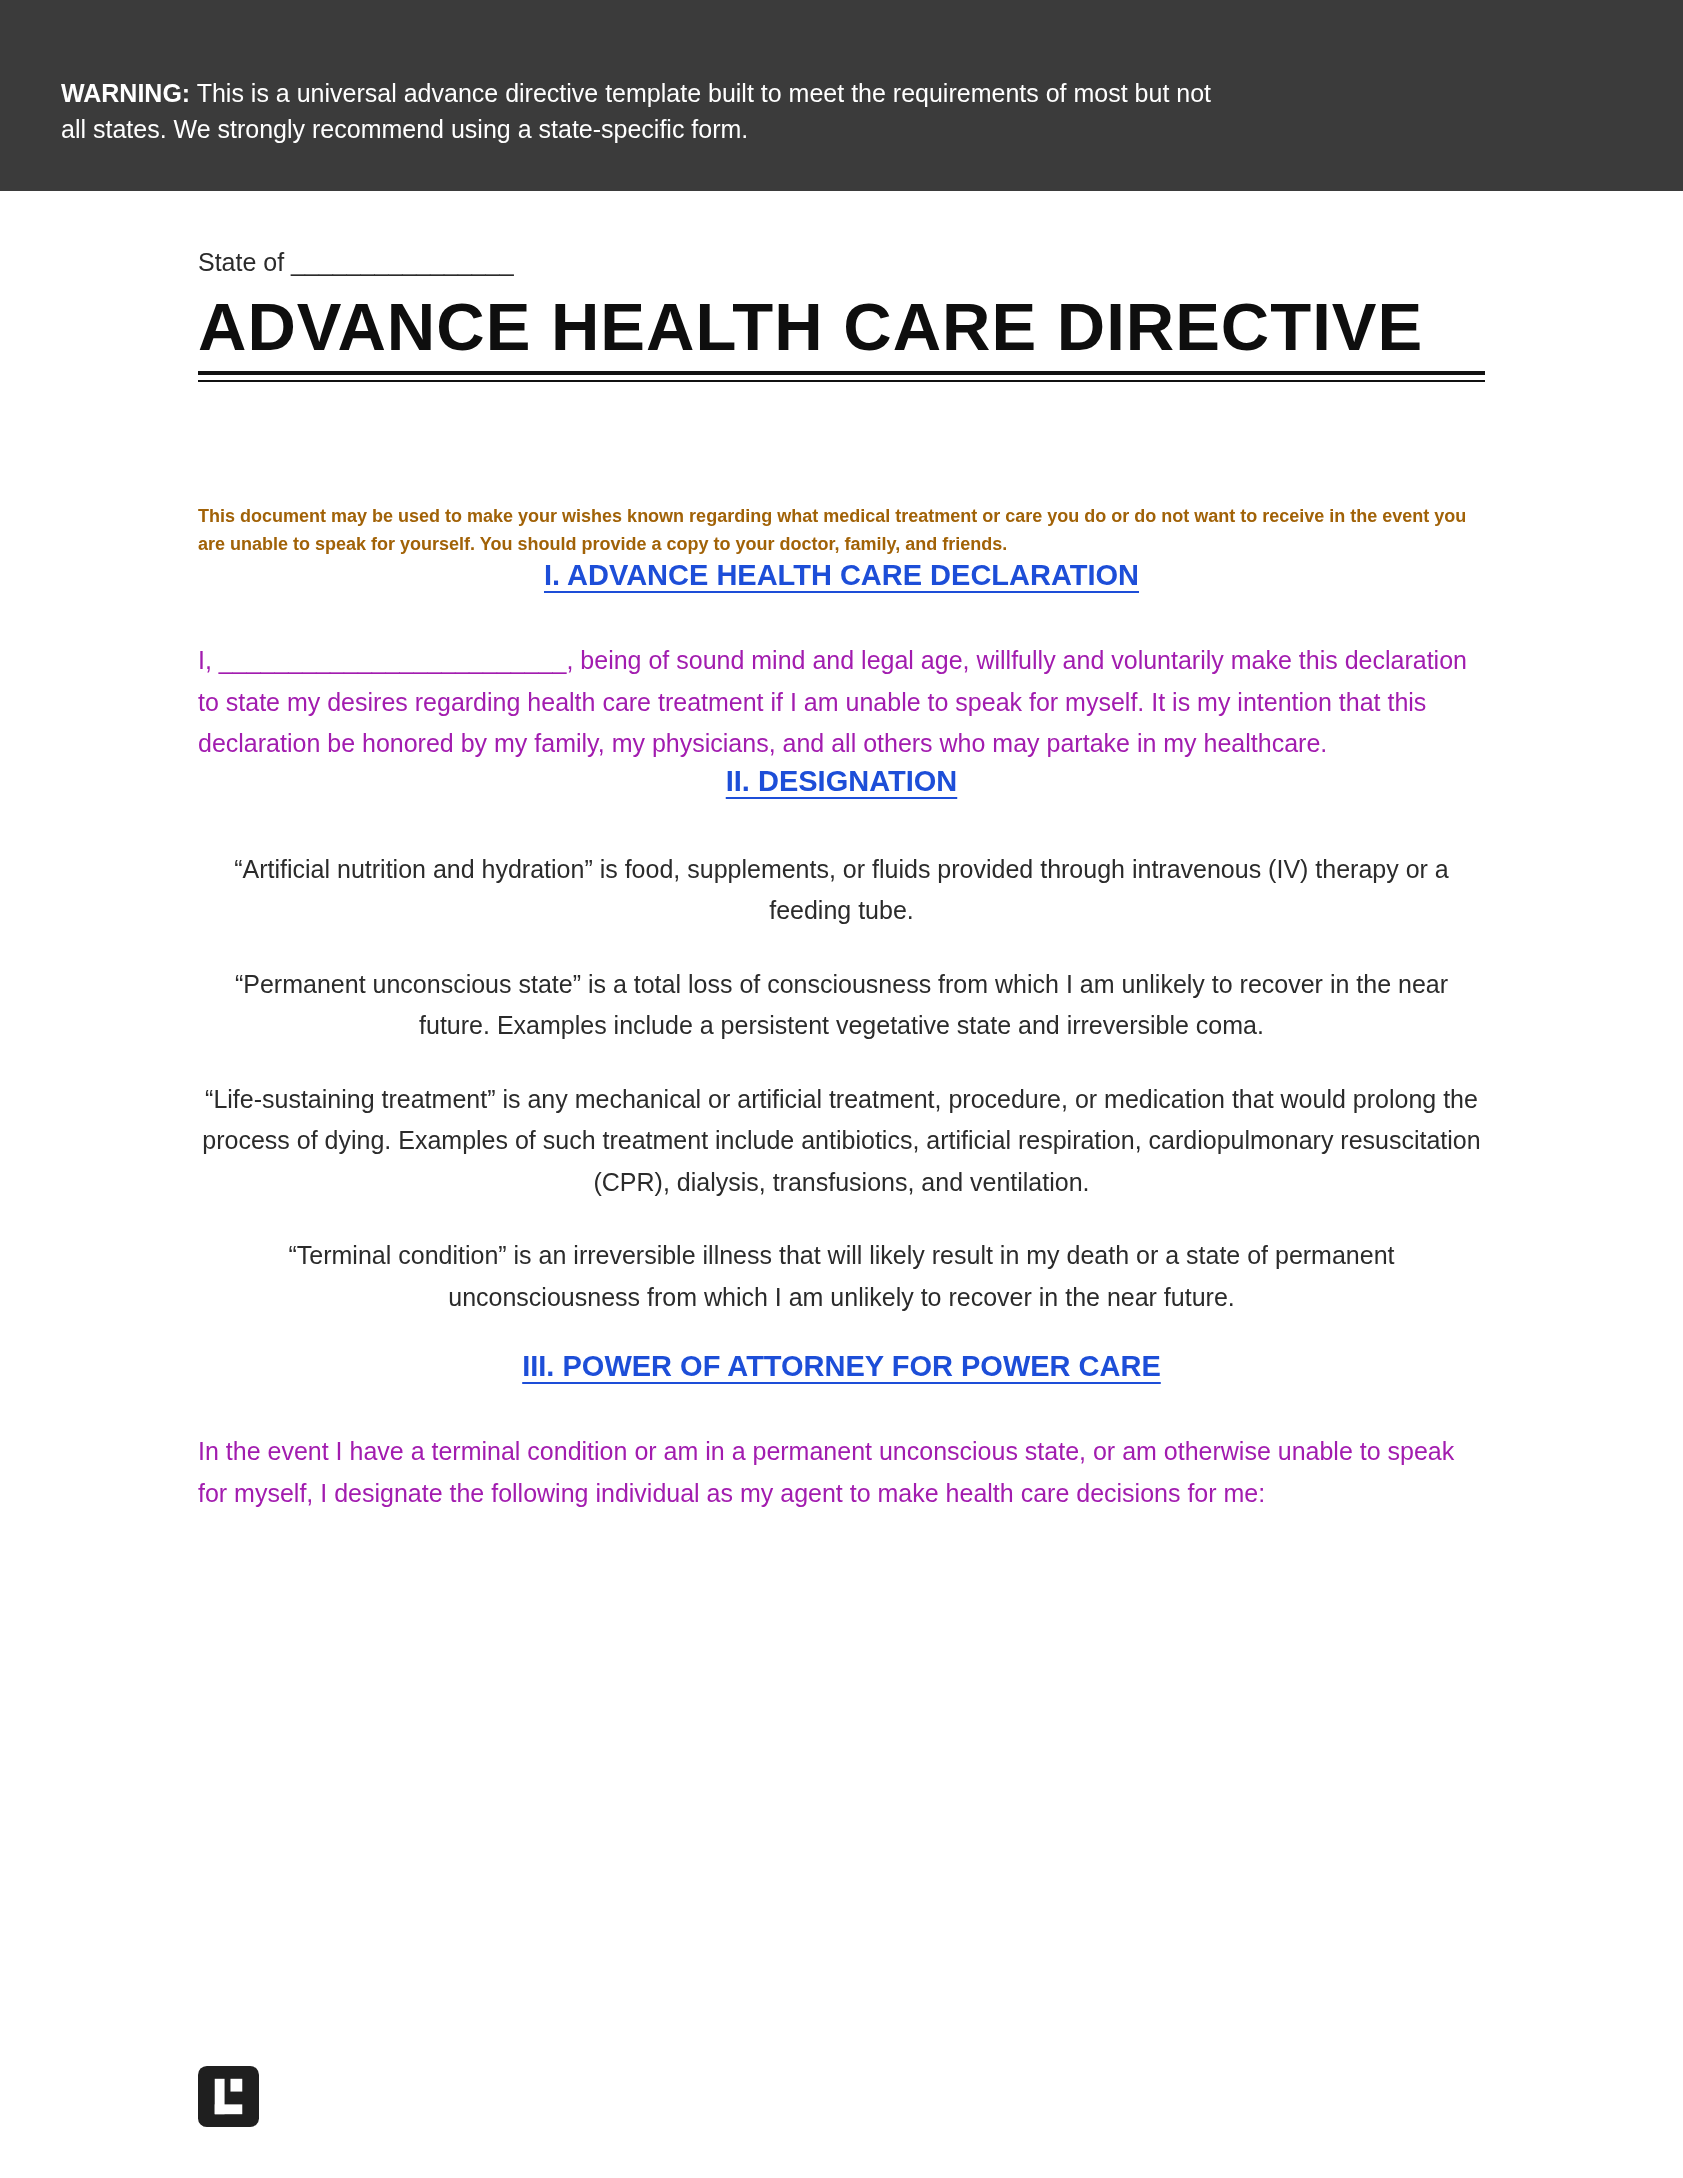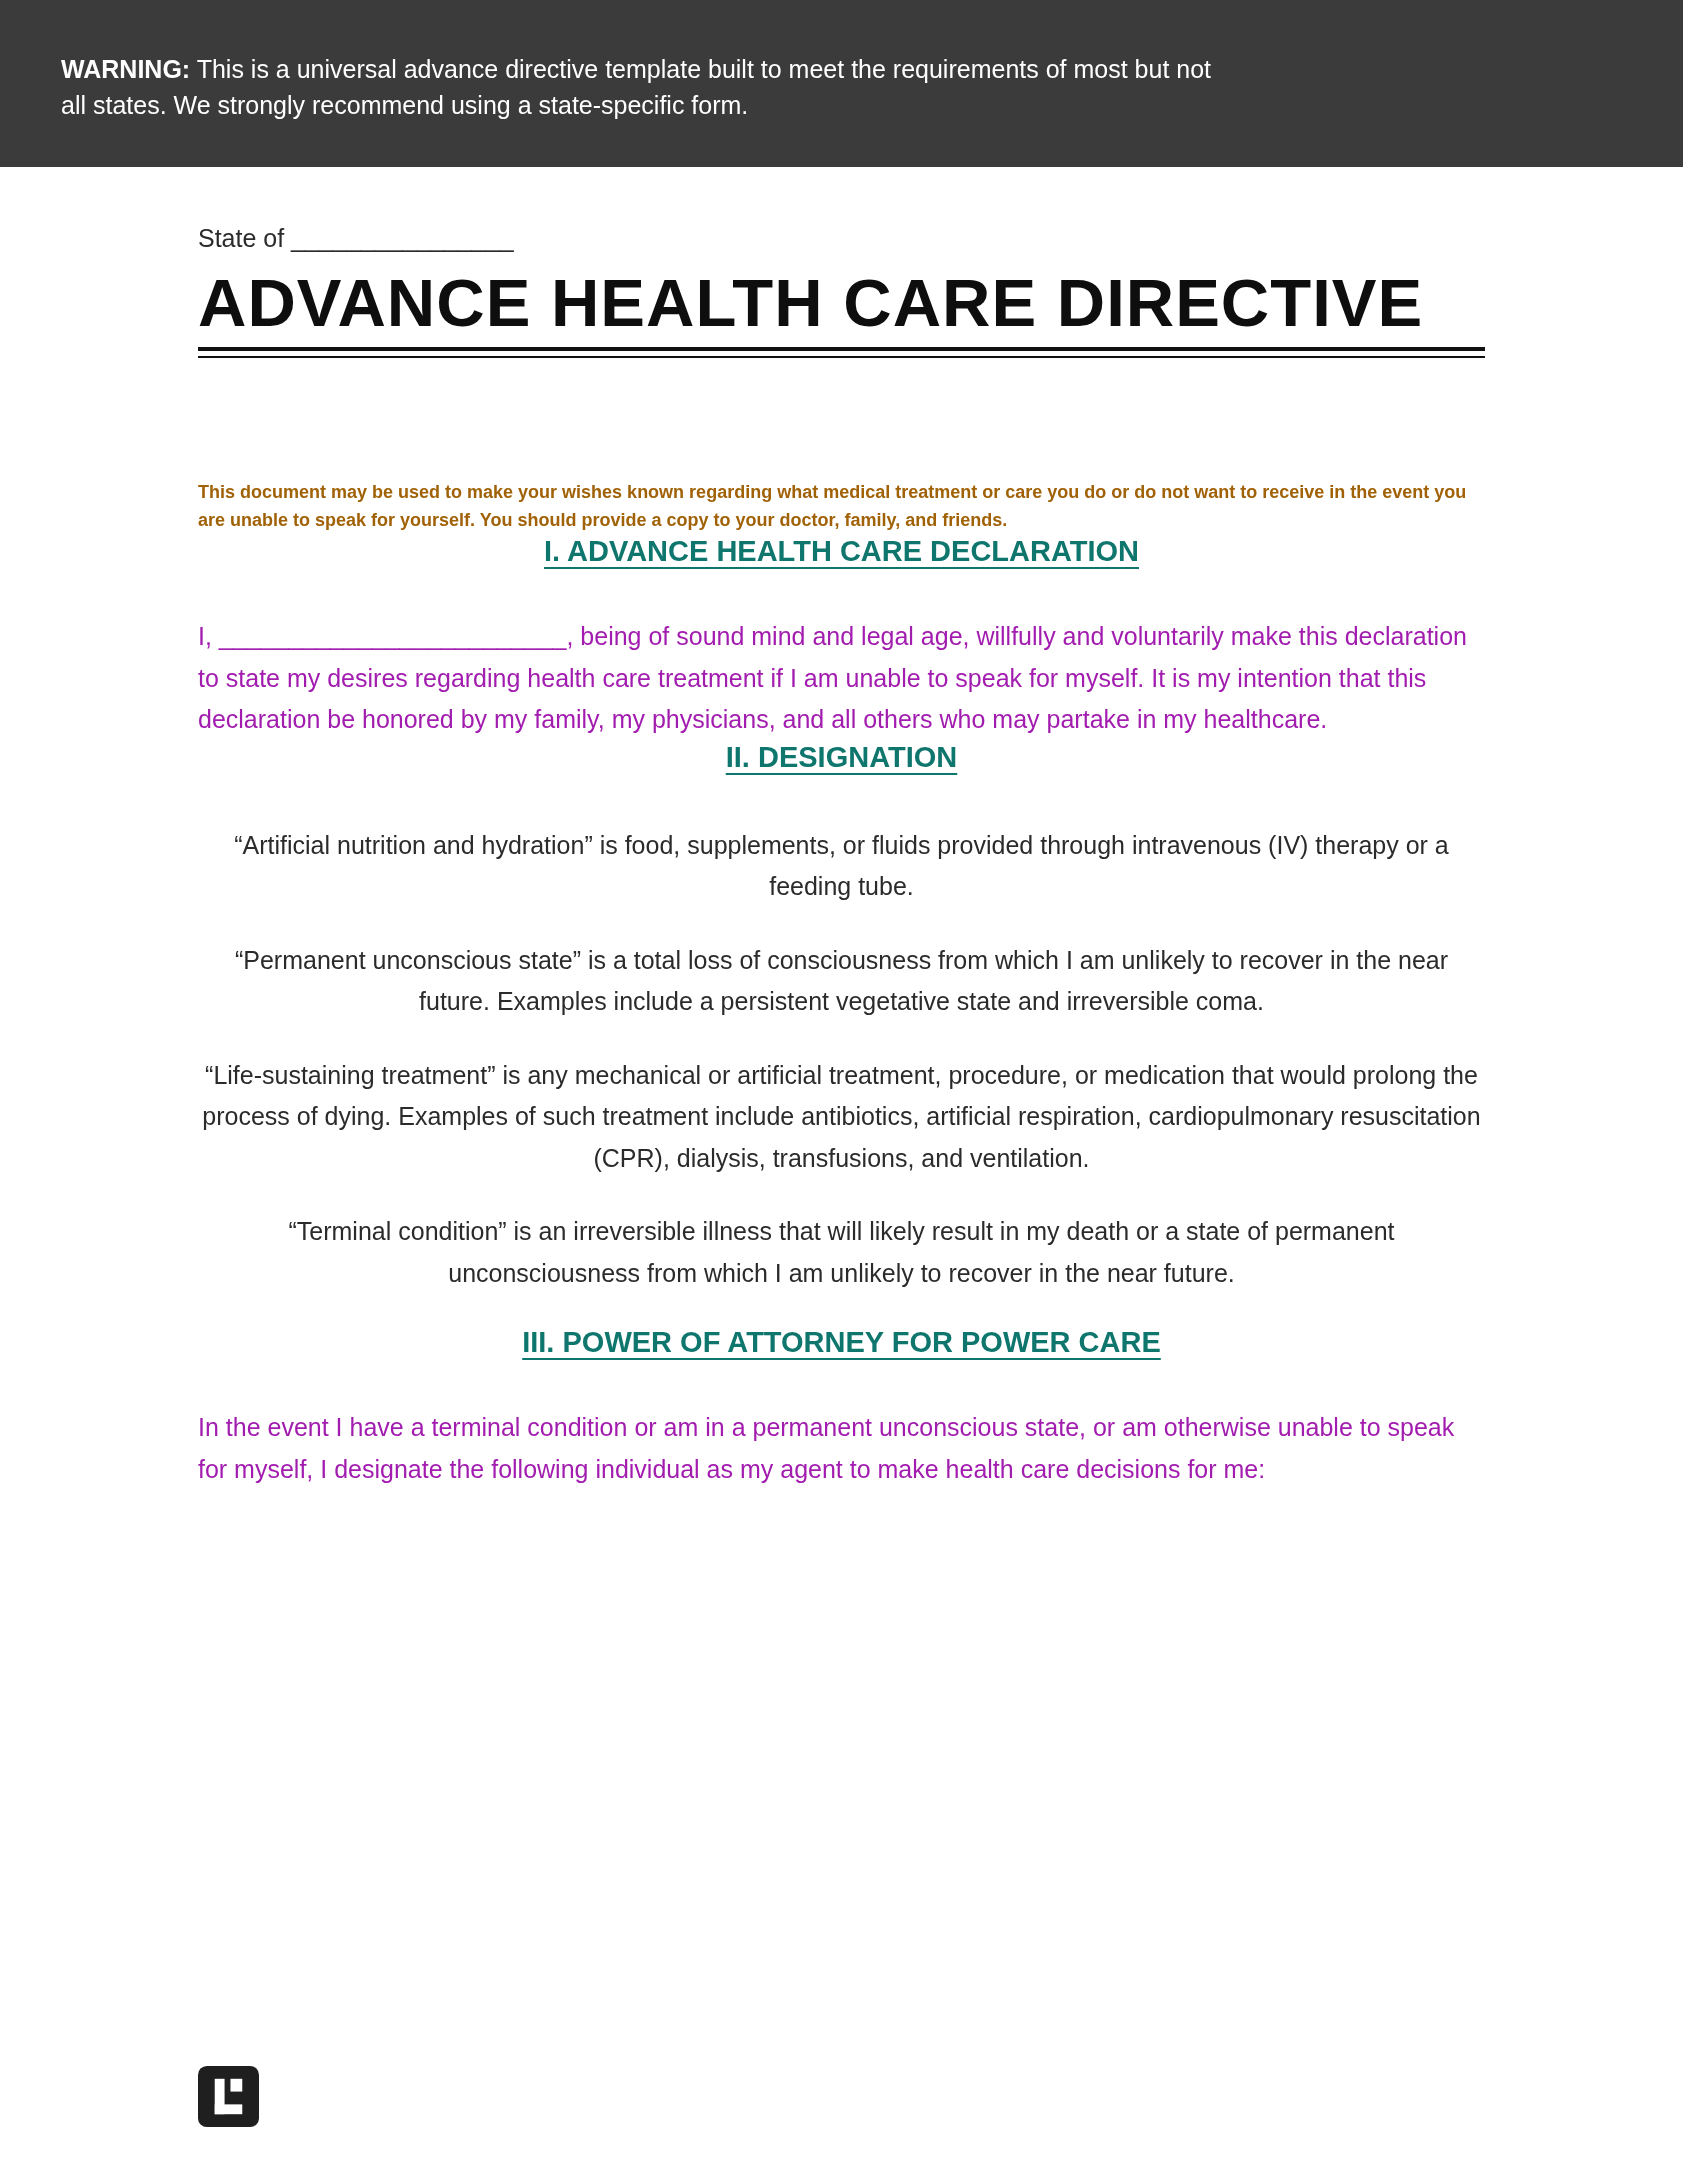--- a/index.html
+++ b/index.html
@@ -13,21 +13,21 @@
     height: 2178px;
     background: #ffffff;
     font-family: "Liberation Sans", sans-serif;
     color: #242424;
     overflow: hidden;
   }
   
   .warning-banner {
     background: #3b3b3b;
     color: #ffffff;
-    padding: 52px 61px 44px 61px;
+    padding: 76px 61px 44px 61px;
     font-size: 25px;
     line-height: 1.42;
   }
   .warning-banner .warn-label {
     font-weight: bold;
   }
   .warning-banner .warn-text {
     white-space: pre-line;
   }
   
@@ -59,21 +59,21 @@
     font-size: 18px;
     font-weight: bold;
     line-height: 1.55;
     color: #a16207;
   }
   h2.section-heading {
     margin: 0;
     text-align: center;
     font-size: 29px;
     font-weight: bold;
-    color: #0f766e;
+    color: #1d4ed8;
     text-decoration: underline;
     text-underline-offset: 6px;
     text-decoration-thickness: 2px;
   }
   .sec1-heading { margin-top: 117px; }
   .sec2-heading { margin-top: 99px; }
   .sec3-heading { margin-top: 95px; }
   p.body-text {
     margin: 48px 0 0 0;
     font-size: 25px;

